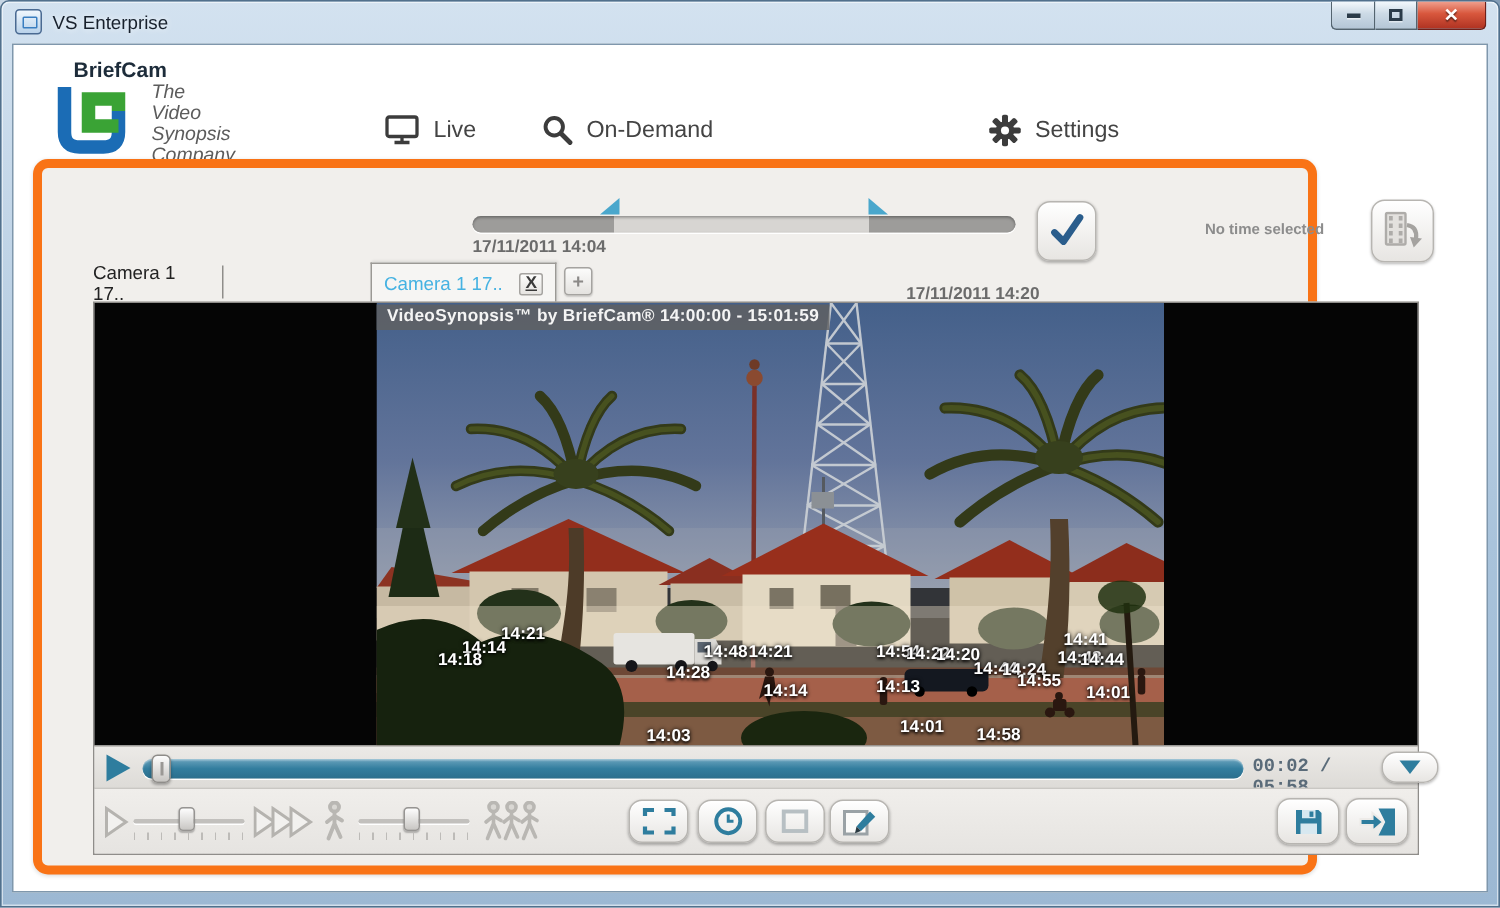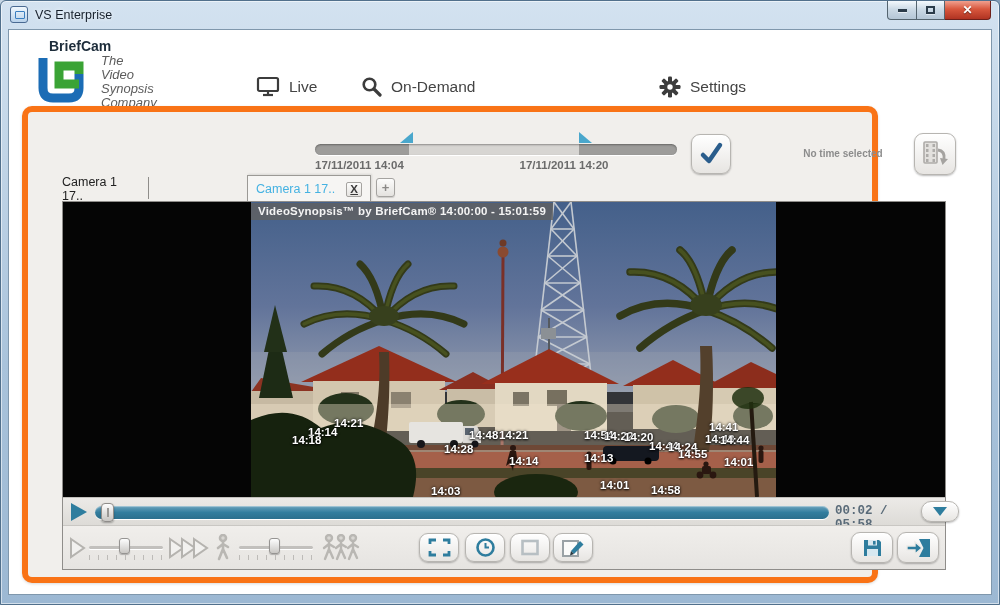--- a/index.html
+++ b/index.html
@@ -55,21 +55,21 @@
 
   
   .tl-track { position:absolute; left:287px; top:32px; width:362px; height:11px; border-radius:6px;
     background:linear-gradient(90deg,#9d9c9a 0%,#9d9c9a 26%,#d7d5d2 26%,#d7d5d2 73%,#9d9c9a 73%,#9d9c9a 100%);
     box-shadow:inset 0 1px 2px rgba(0,0,0,.35), 0 1px 0 #fff; }
   .tl-marker { position:absolute; top:20px; width:0; height:0; }
   .tl-marker.left  { left:372px; border-left:13px solid transparent; border-bottom:11px solid #4aa7cc; }
   .tl-marker.right { left:551px; border-right:13px solid transparent; border-bottom:11px solid #4aa7cc; }
   .tl-label { position:absolute; top:47px; font-size:11.5px; font-weight:bold; color:#6b6b6b; }
   .tl-label.start { left:287px; }
-  .tl-label.end { left:436px; width:200px; text-align:center; }
+  .tl-label.end { left:465px; width:200px; text-align:right;margin-top:31px; }
   .btn-round { background:linear-gradient(180deg,#ffffff,#e7e5e2); border:1px solid #b7b5b1; border-radius:9px;
     box-shadow:0 1px 2px rgba(0,0,0,.28), inset 0 1px 0 #fff; display:flex; align-items:center; justify-content:center; cursor:pointer; }
   .btn-check { position:absolute; left:663px; top:22px; width:40px; height:40px; }
   .status-text { position:absolute; left:740px; top:36px; width:150px; text-align:center;
     font-size:10px; font-weight:bold; color:#8c8c8c; }
   .btn-film { position:absolute; left:886px; top:21px; width:42px; height:42px; }
 
   
   .cam-tab { position:absolute; top:63px; height:27px; display:flex; align-items:center;
     padding:0 8px; font-size:12.5px; color:#222; cursor:pointer; }

